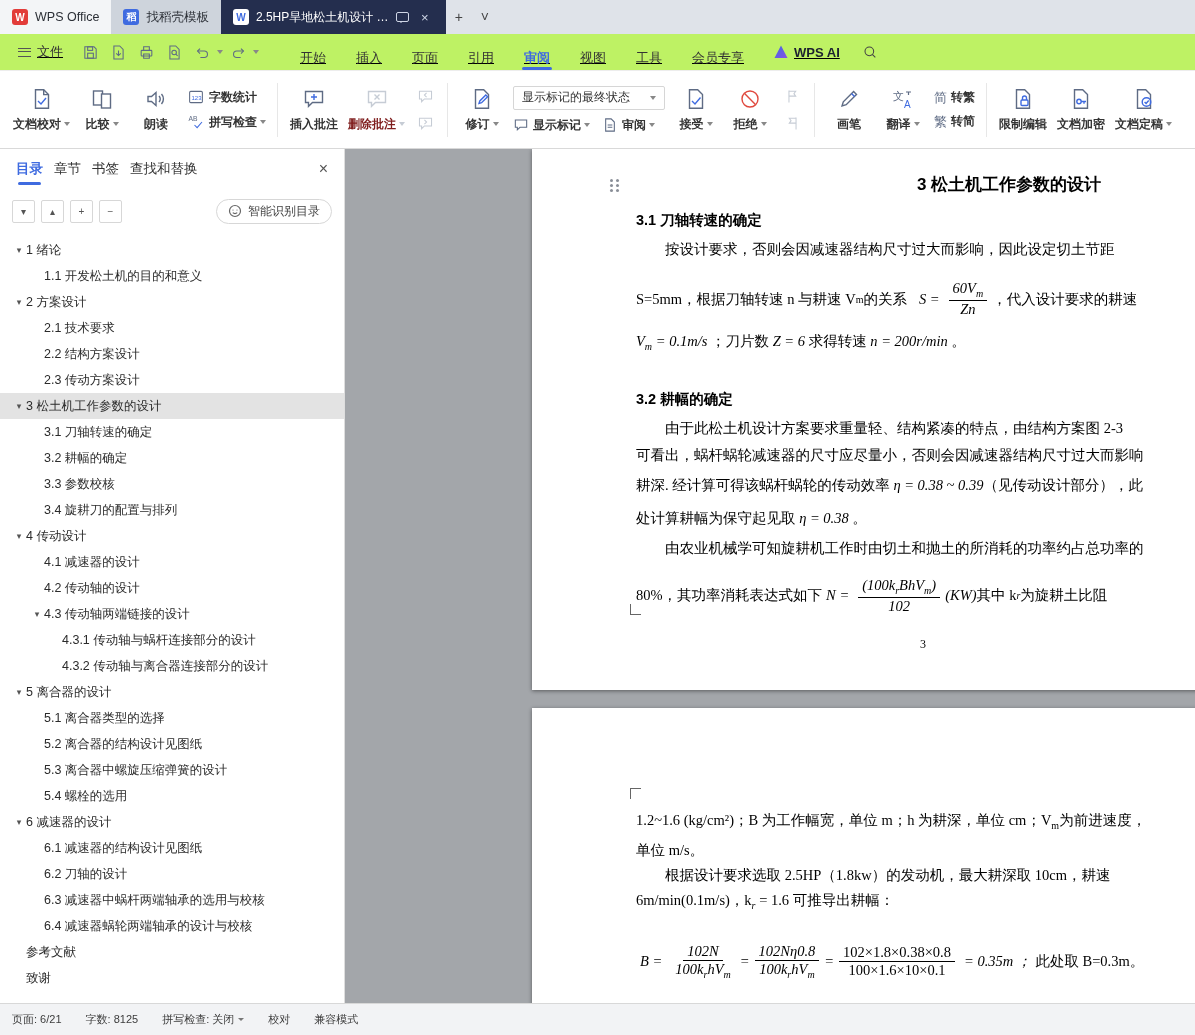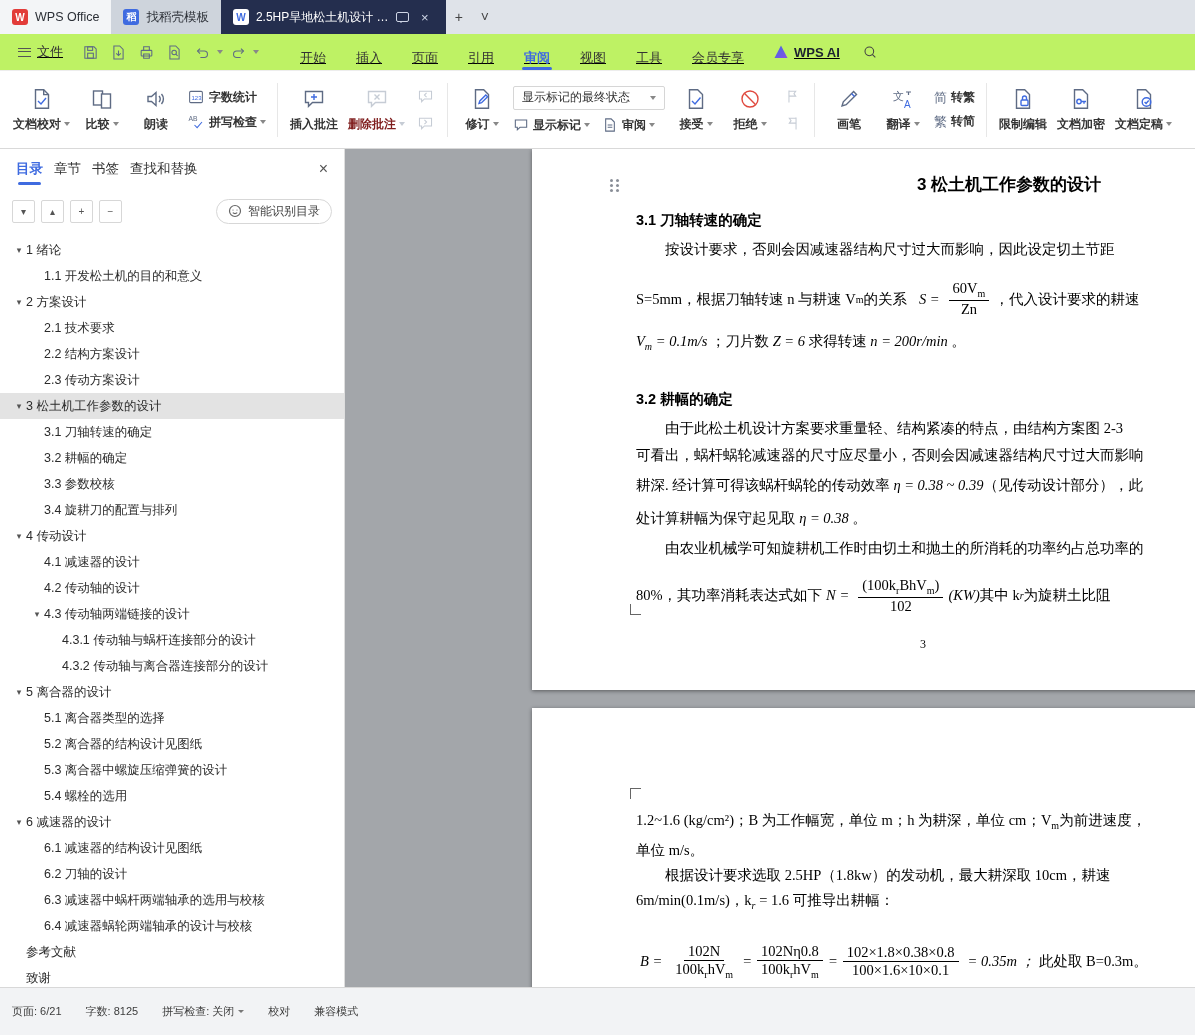--- a/index.html
+++ b/index.html
@@ -83,33 +83,33 @@
   .pg-content { padding-left:104px; position:relative; height:100%;
     font-family:"Liberation Serif","DejaVu Serif",serif; color:#000; }
   .doc-title { width:746px; text-align:center; font-family:"Liberation Sans",sans-serif; font-weight:bold; font-size:17px; padding-top:24px; }
   .hd { font-family:"Liberation Sans",sans-serif; font-weight:bold; font-size:14.5px; }
   .line { white-space:nowrap; font-size:14.5px; line-height:27px; }
   .indent { padding-left:29px; }
   .math { font-family:"Liberation Serif","DejaVu Serif",serif; font-style:italic; }
   .mx { margin:0 4px; }
   sub { font-size:10px; }
   .frac { display:inline-flex; flex-direction:column; align-items:center; vertical-align:middle; line-height:1.2;
-    margin:0 5px; }
+    margin:0 5px; font-style:italic; }
   .frac .num { border-bottom:1px solid #000; padding:0 4px; }
   .frac .den { padding:0 4px; }
   .eqline { display:flex; align-items:center; white-space:nowrap; font-size:14.5px; }
   .drag-handle { position:absolute; left:78px; top:30px; width:3px; height:3px; border-radius:50%; background:#8a8f98;
     box-shadow:6px 0 0 #8a8f98, 0 5px 0 #8a8f98, 6px 5px 0 #8a8f98, 0 10px 0 #8a8f98, 6px 10px 0 #8a8f98; }
   .mark-bl { position:absolute; left:98px; bottom:75px; width:11px; height:11px; border-left:1px solid #666; border-bottom:1px solid #666; }
   .mark-tl { position:absolute; left:98px; top:80px; width:11px; height:11px; border-left:1px solid #666; border-top:1px solid #666; }
   .pagenum { position:absolute; left:388px; bottom:38px; font-size:12px; }
 
   
   .statusbar { flex:0 0 17px; background:#f2f3f5; border-top:1px solid #d8d8d8; display:flex; align-items:flex-start;
-    padding:16px 12px; gap:24px; font-size:11px; color:#3c3c3c; }
+    padding:8px 12px; gap:24px; font-size:11px; color:#3c3c3c; }
   .sb-item { display:flex; align-items:center; gap:4px; }
   .caret-s { width:0; height:0; border-left:3px solid transparent; border-right:3px solid transparent; border-top:3.5px solid #777; }
   svg { display:block; }
 </style>
 </head>
 <body>
 
 <div class="app">
 
   <div class="titlebar">

